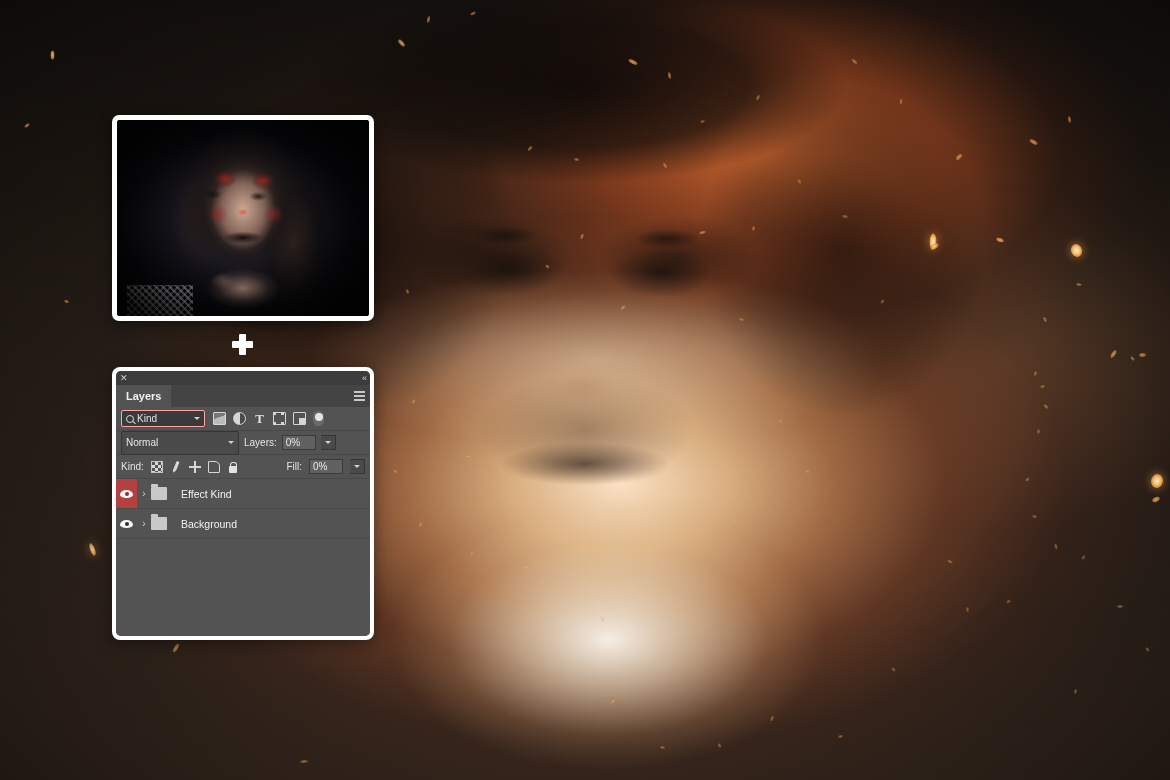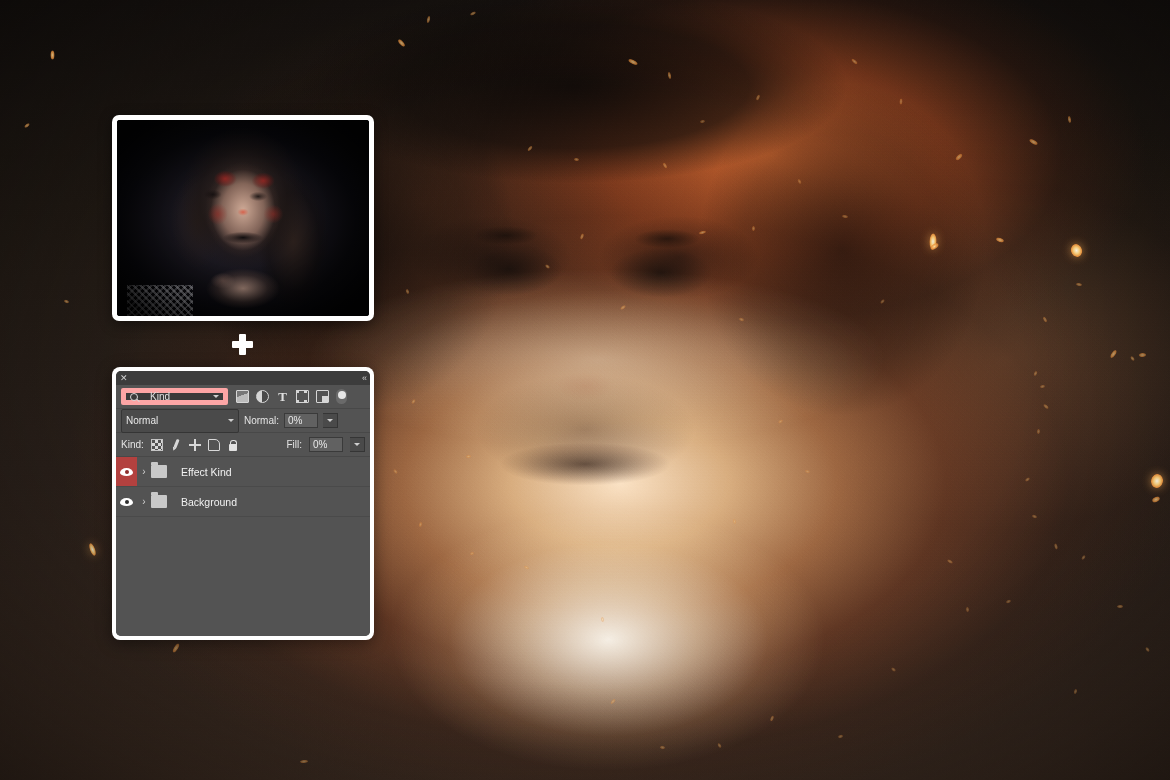--- a/index.html
+++ b/index.html
@@ -204,27 +204,27 @@
   
   .row-filter {
     height: 24px;
     display: flex; align-items: center;
     padding: 0 5px;
     gap: 5px;
     border-bottom: 1px solid #484848;
     flex: 0 0 auto;
   }
   .kind-select {
-    width: 107px; height: 17px;
+    width: 84px; height: 17px;
     background: #3a3a3a;
-    border: 5px solid #fca5a5;
+    border: 1px solid #fca5a5;
     border-radius: 2px;
     display: flex; align-items: center;
     padding: 0 4px;
-    gap: 12px;
+    gap: 3px;
     font-size: 10px;
     color: #e0e0e0;
   }
   .mini-search {
     width: 8px; height: 8px;
     border: 1.3px solid #d8d8d8;
     border-radius: 50%;
     position: relative;
     flex: 0 0 auto;
   }
@@ -575,20 +575,27 @@
   <div id="plus-sign"></div>
 
   <div id="layers-panel">
     <div class="panel-inner">
 
       <div class="panel-topbar">
         <span class="tb-close">✕</span>
         <span class="tb-collapse">«</span>
       </div>
 
+      <div class="panel-tabbar">
+        <div class="tab-active">
+          <span>Layers</span>
+        </div>
+        <div class="tab-filler"></div>
+        <div class="panel-menu-icon"></div>
+      </div>
 
       <div class="row-filter">
         <div class="kind-select">
           <span class="mini-search"></span>
           <span class="kind-label">Kind</span>
           <span class="caret"></span>
         </div>
         <div class="filter-icons">
           <span class="fi fi-img"></span>
           <span class="fi fi-adj"></span>
@@ -597,21 +604,21 @@
           <span class="fi fi-smart"></span>
           <span class="fi-toggle"></span>
         </div>
       </div>
 
       <div class="row-blend">
         <div class="blend-select">
           <span class="blend-label">Normal</span>
           <span class="caret"></span>
         </div>
-        <span class="fld-label">Normal:</span>
+        <span class="fld-label">Layers:</span>
         <span class="num-field">0%</span>
         <span class="num-stepper">
           <span class="caret"></span>
         </span>
       </div>
 
       <div class="row-lock">
         <span class="fld-label">Kind:</span>
         <span class="lk lk-checker"></span>
         <span class="lk lk-brush"></span>

